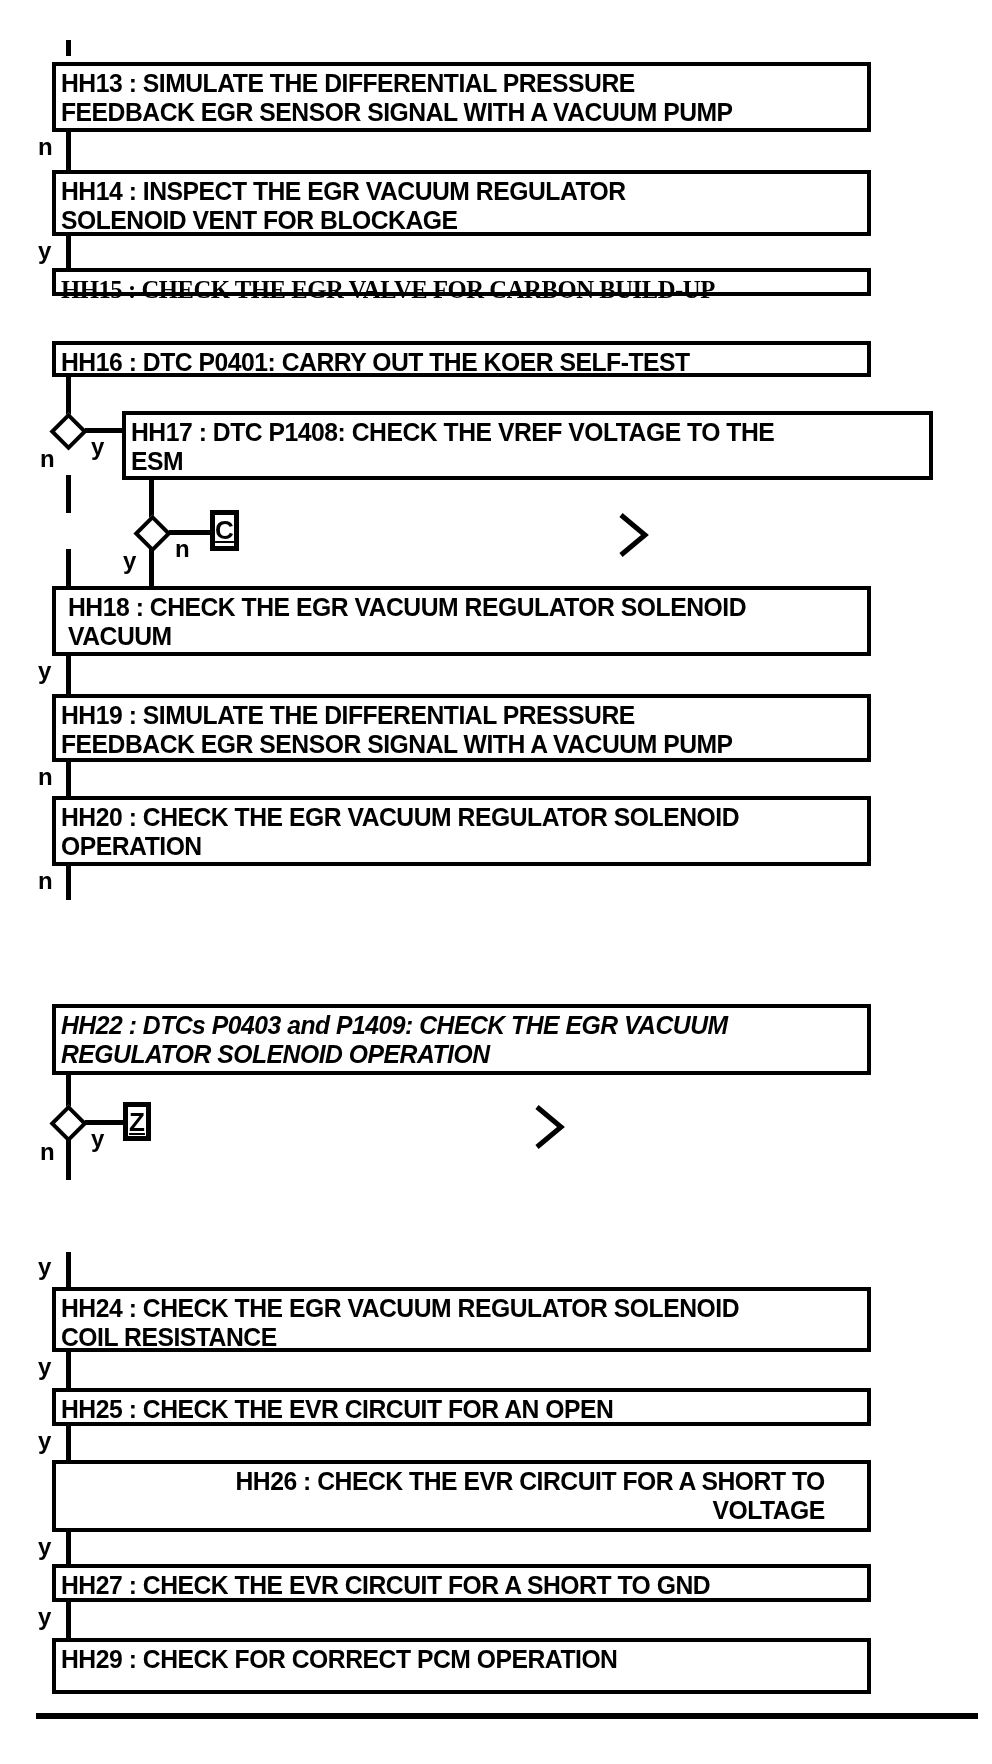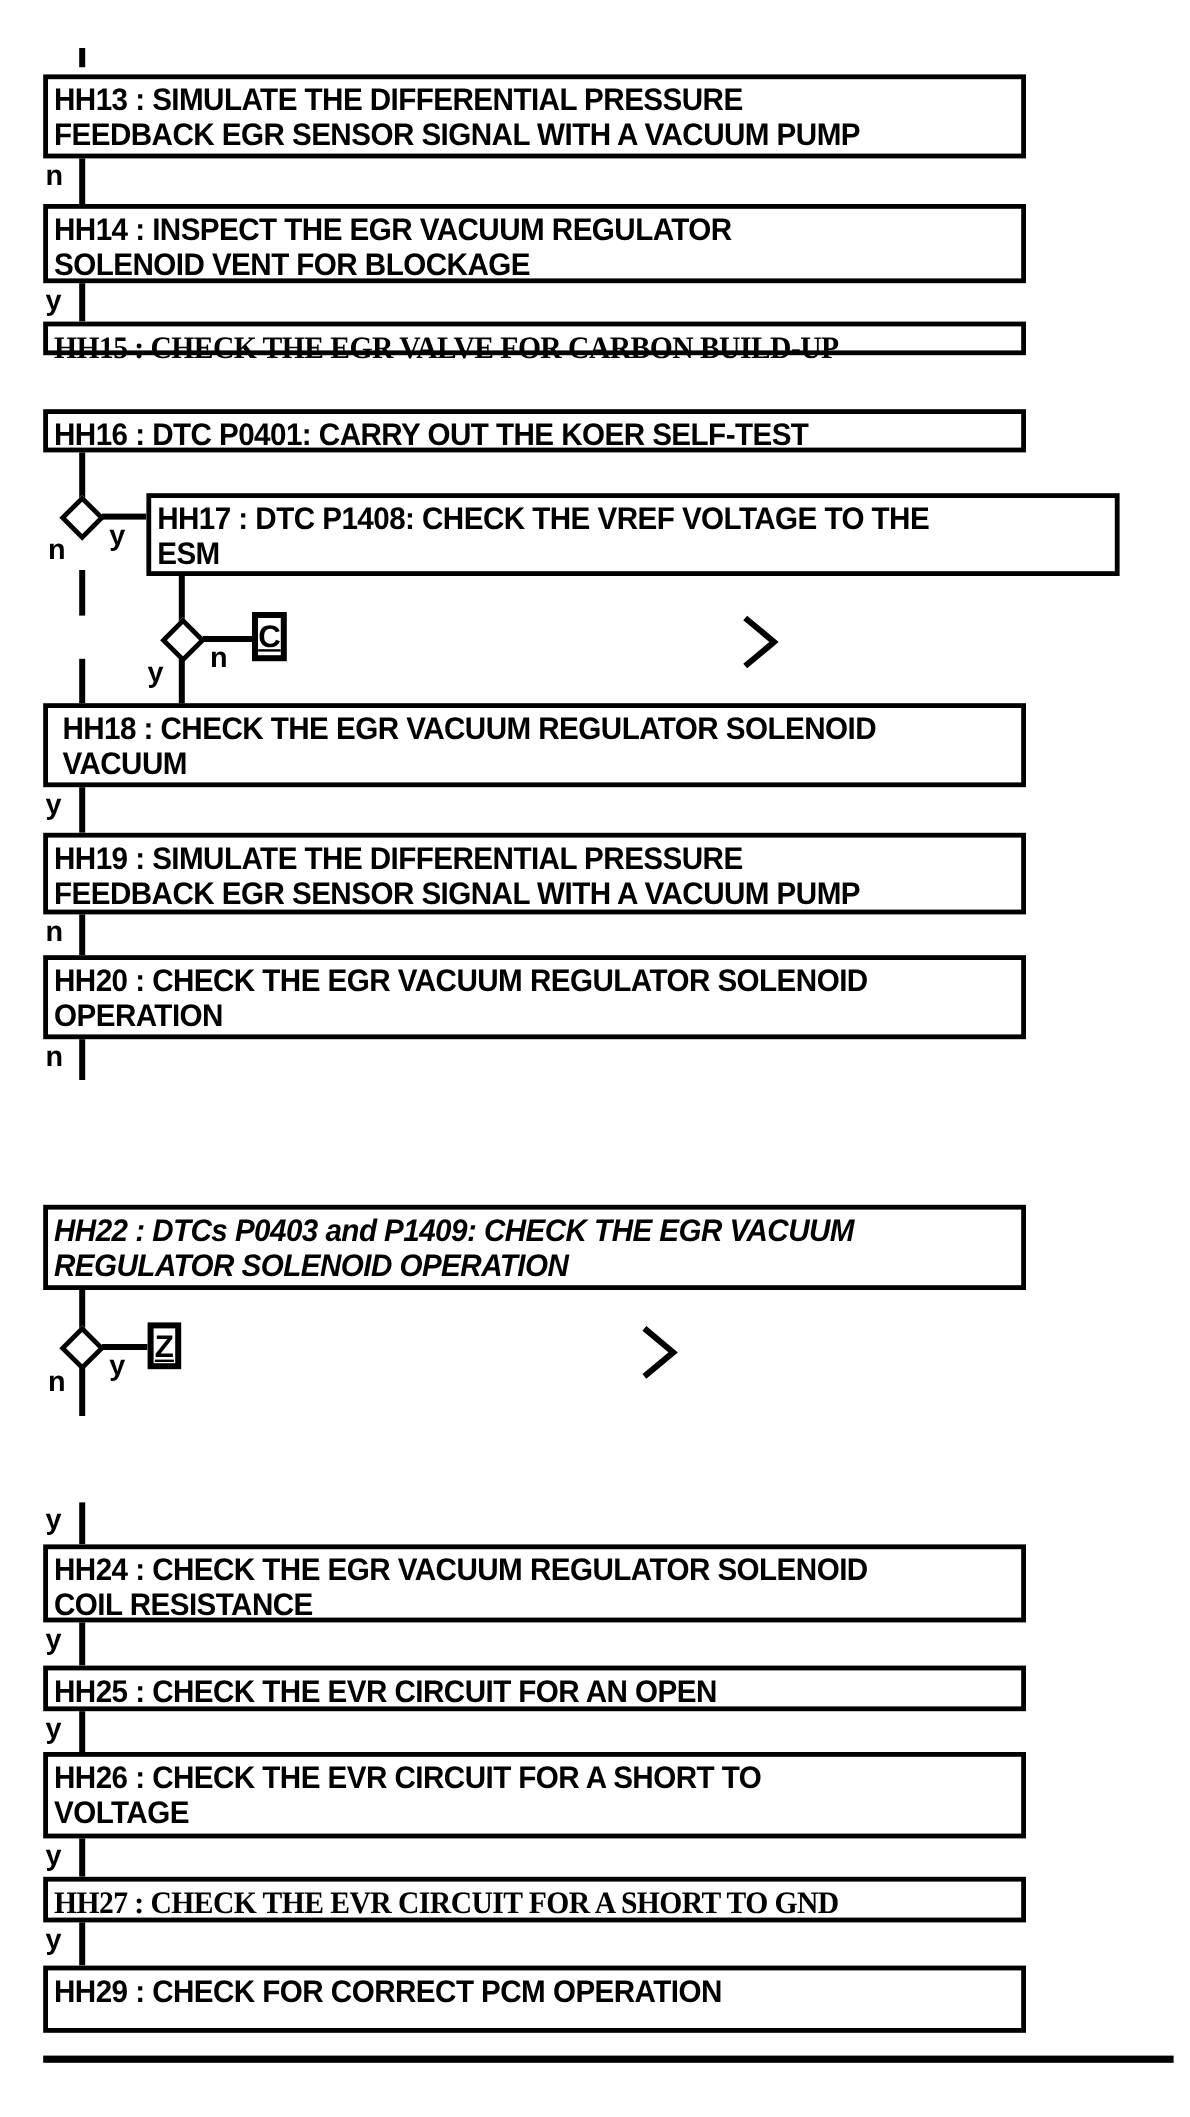--- a/index.html
+++ b/index.html
@@ -5,21 +5,21 @@
   html,body{margin:0;padding:0;background:#ffffff;}
   #canvas{
     position:relative;
     width:992px;height:1764px;
     background:#ffffff;
     font-family:"Liberation Sans", sans-serif;
     overflow:hidden;
   }
   .node{
     position:absolute;
-    left:36px;width:819px;
+    left:52px;width:819px;
     box-sizing:border-box;
     border:4px solid #000;
     background:#fff;
     padding:3px 2px 0 5px;
   }
   .node.wide-right{left:122px;width:811px;}
   .node-line{
     font-weight:bold;
     font-size:26px;
     line-height:29px;
@@ -157,28 +157,28 @@
   </div>
   <div class="vline" style="top:1352px;height:36px;"></div>
   <div class="edge-label" style="left:38px;top:1356px;">y</div>
 
   <div class="node" style="top:1388px;height:38px;">
     <div class="node-line">HH25 : CHECK THE EVR CIRCUIT FOR AN OPEN</div>
   </div>
   <div class="vline" style="top:1426px;height:34px;"></div>
   <div class="edge-label" style="left:38px;top:1430px;">y</div>
 
-  <div class="node" style="top:1460px;height:72px;">
+  <div class="node" style="top:1460px;height:72px;text-align:right;">
     <div class="node-line">HH26 : CHECK THE EVR CIRCUIT FOR A SHORT TO</div>
     <div class="node-line">VOLTAGE</div>
   </div>
   <div class="vline" style="top:1532px;height:32px;"></div>
   <div class="edge-label" style="left:38px;top:1536px;">y</div>
 
-  <div class="node" style="top:1564px;height:38px;font-family:Liberation Serif, serif;">
+  <div class="node" style="top:1564px;height:38px;">
     <div class="node-line">HH27 : CHECK THE EVR CIRCUIT FOR A SHORT TO GND</div>
   </div>
   <div class="vline" style="top:1602px;height:36px;"></div>
   <div class="edge-label" style="left:38px;top:1606px;">y</div>
 
   <div class="node" style="top:1638px;height:56px;">
     <div class="node-line">HH29 : CHECK FOR CORRECT PCM OPERATION</div>
   </div>
 
   <div class="footer-rule" style="left:36px;top:1713px;width:942px;height:6px;"></div>

